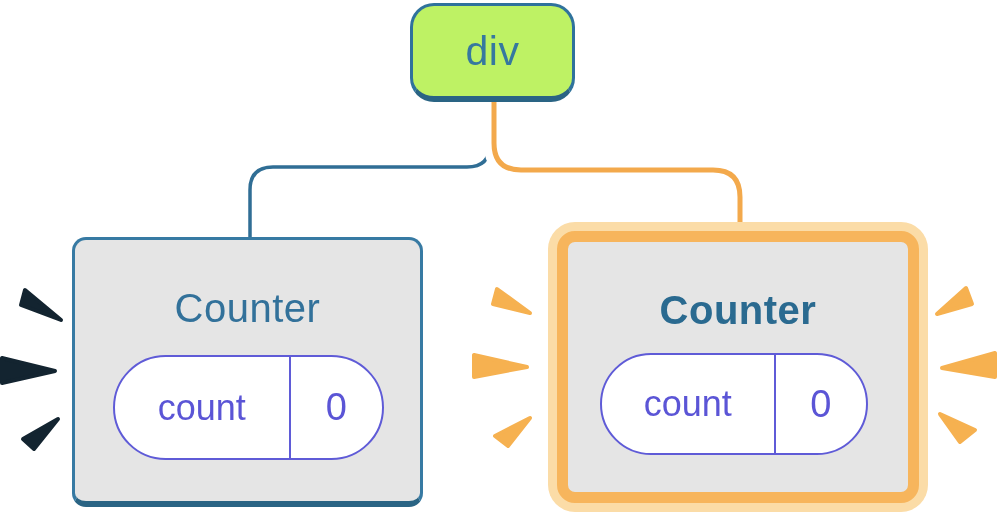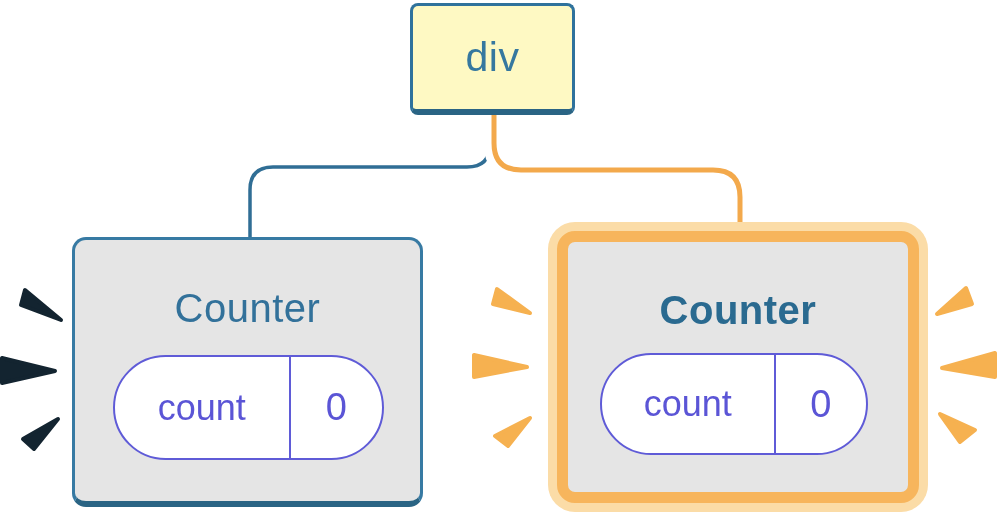--- a/index.html
+++ b/index.html
@@ -3,23 +3,23 @@
 <meta charset="utf-8">
 <style>
   html,body{margin:0;padding:0;background:#ffffff;}
   .stage{
     position:relative;width:999px;height:515px;overflow:hidden;
     font-family:"Liberation Sans","DejaVu Sans",sans-serif;background:#ffffff;
   }
   .layer{position:absolute;left:0;top:0;width:999px;height:515px;pointer-events:none;}
   
   .node-root{
-    position:absolute;left:410px;top:3px;width:165px;height:112px;box-sizing:border-box;
-    background:#fef9c3;border:3px solid #2F729C;border-bottom-width:6px;border-bottom-color:#2A6484;
-    border-radius:8px;z-index:3;
+    position:absolute;left:410px;top:3px;width:165px;height:99px;box-sizing:border-box;
+    background:#bef264;border:3px solid #2F729C;border-bottom-width:6px;border-bottom-color:#2A6484;
+    border-radius:24px;z-index:3;
   }
   .node-root .node-label{
     position:absolute;left:0;top:0;width:100%;height:100%;
     display:flex;align-items:center;justify-content:center;
     font-size:41px;color:#36789F;letter-spacing:0.5px;
   }
   
   .card{position:absolute;background:#e5e5e5;box-sizing:border-box;z-index:3;}
   .card-left{
     left:72px;top:237px;width:351px;height:270px;

